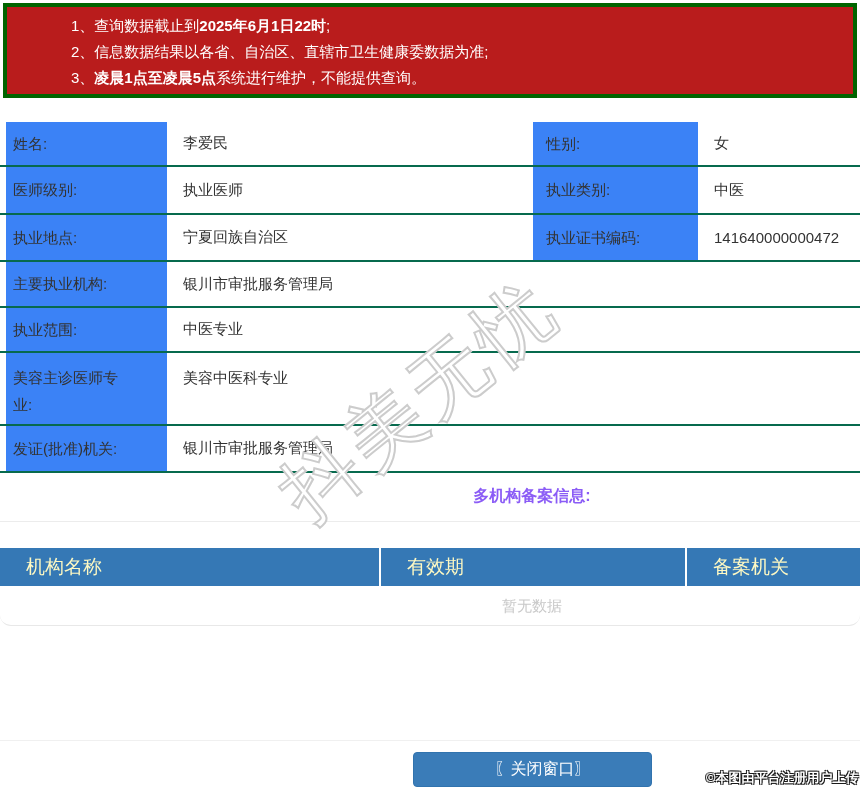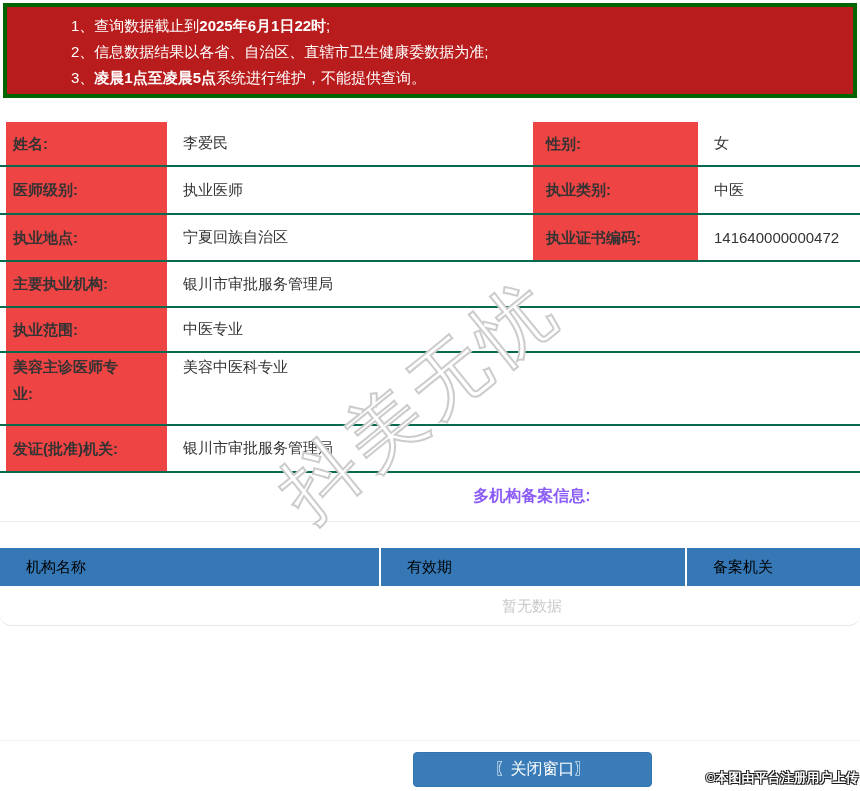--- a/index.html
+++ b/index.html
@@ -14,33 +14,33 @@
     padding:6px 0 0 64px;
   }
   .notice-line{line-height:26px;}
   .notice-line .b{font-weight:bold;}
   
   .details{position:absolute;top:122px;left:0;width:860px;}
   .drow{display:grid;box-sizing:border-box;border-bottom:2px solid #076a4e;}
   .drow.two{grid-template-columns:167px 366px 165px 1fr;}
   .drow.one{grid-template-columns:167px 1fr;}
   .cell{display:flex;align-items:center;font-size:15px;color:#333;box-sizing:border-box;}
-  .lbl{background:#ef4444;padding-left:13px;padding-right:42px;line-height:26px;font-weight:bold;}
+  .lbl{background:#3b82f6;padding-left:13px;padding-right:42px;line-height:26px;}
   .lbl.first{border-left:6px solid #fff;padding-left:7px;}
   .val{padding-left:16px;}
-  .drow.tall .cell{align-items:flex-start;line-height:27px;}
+  .drow.tall .cell{align-items:flex-start;padding-top:11px;line-height:27px;}
   
   .section-title{
     position:absolute;top:486px;left:532px;transform:translateX(-50%);
     font-size:16px;font-weight:bold;color:#8b5cf6;white-space:nowrap;
   }
   .hr1{position:absolute;top:521px;left:0;width:860px;height:1px;background:#ececec;}
   .filing-header{
     position:absolute;top:548px;left:0;width:860px;height:38px;background:#3578b5;
-    display:flex;color:#000000;font-size:15px;
+    display:flex;color:#fef9c3;font-size:19px;
   }
   .fh-cell{display:flex;align-items:center;padding-left:26px;box-sizing:border-box;}
   .fh-cell.c1{width:381px;border-right:2px solid #fff;}
   .fh-cell.c2{width:306px;border-right:2px solid #fff;}
   .fh-cell.c3{flex:1;}
   .filing-empty{
     position:absolute;top:586px;left:0;width:860px;height:39px;
     border-bottom:1px solid #e8e8e8;
     border-radius:11px;
   }

